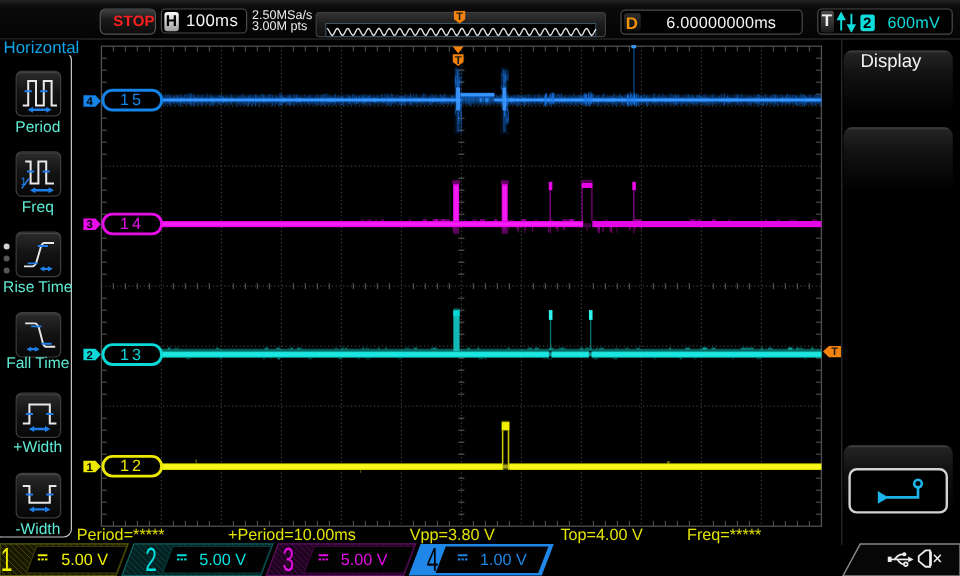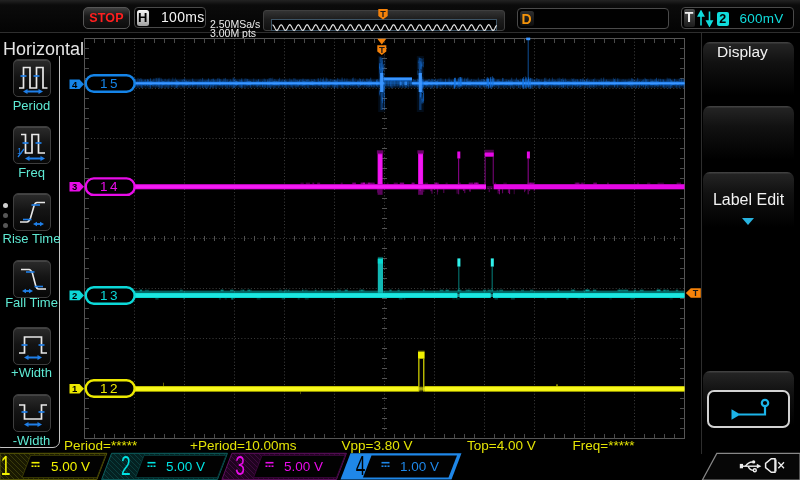--- a/index.html
+++ b/index.html
@@ -8,30 +8,30 @@
 
 
 #topbar { position:absolute; left:0; top:0; width:800px; height:33px;
   background:linear-gradient(180deg,#232323 0,#0b0b0b 5px,#040404 100%);
   border-bottom:1px solid #2e2e2e; }
 #logo { position:absolute; left:4px; top:5px; font-family:"Liberation Serif",serif;
   font-weight:bold; font-size:23.5px; color:#e9c117; letter-spacing:-0.6px; }
 #stopbtn { position:absolute; left:83px; top:6.5px; width:47px; height:22px;
   border-radius:5px; background:linear-gradient(180deg,#404040,#1a1a1a 40%,#0c0c0c);
   border:1px solid #565656; color:#ff1f1f; font-weight:bold; font-size:12.5px;
-  text-align:center; line-height:21px; letter-spacing:0.2px; }
+  text-align:right; line-height:21px; letter-spacing:0.2px; }
 #hblk { position:absolute; left:134px; top:7px; width:71.5px; height:21px;
   background:#010101; border:1px solid #4a4a4a; border-radius:4px; }
 #hblk .hbox { position:absolute; left:1.5px; top:1.5px; bottom:1.5px; width:12.5px;
   background:linear-gradient(180deg,#f8f8f8,#9f9f9f); border-radius:2.5px;
   color:#000; font-weight:bold; font-size:13px; text-align:center; line-height:16px; }
 #hblk .hval { position:absolute; left:14px; right:0; top:0; bottom:0; color:#f4f4f4;
-  font-size:14px; text-align:right; line-height:19.5px; letter-spacing:0.3px; }
+  font-size:14px; text-align:center; line-height:19.5px; letter-spacing:0.3px; }
 #srate { position:absolute; left:210px; top:9px; color:#ececec; font-size:10.5px;
-  line-height:8.7px; letter-spacing:0;margin-top:11px; }
+  line-height:8.7px; letter-spacing:0; }
 #strip { position:absolute; left:263px; top:10px; width:242px; height:21px;
   background:linear-gradient(180deg,#333 0,#1d1d1d 45%,#101010); border:1px solid #3f3f3f;
   border-radius:3px; }
 #stripin { position:absolute; left:7px; top:7.5px; width:226px; height:12px;
   background:#000; border:1px solid #3d5364; }
 #dblk { position:absolute; left:517px; top:8px; width:152px; height:20.5px;
   background:#010101; border:1px solid #4a4a4a; border-radius:4px; }
 #dblk .dbox { position:absolute; left:1.5px; top:1.5px; bottom:1.5px; width:14px;
   background:linear-gradient(180deg,#2e2e2e,#0d0d0d); border-radius:2.5px;
   color:#f5940a; font-weight:bold; font-size:14px; text-align:center; line-height:16px; }
@@ -45,22 +45,22 @@
 #tblk .t2 { position:absolute; left:35px; top:4px; width:11.5px; height:14px;
   background:#10dcdc; border-radius:2px; color:#000; font-weight:bold; font-size:12.5px;
   text-align:center; line-height:14px; }
 #tblk .tv { position:absolute; left:54px; width:51px; top:0; color:#10dcdc; font-size:13.5px;
   text-align:center; line-height:21px; letter-spacing:0.2px; }
 
 
 #lsb { position:absolute; left:0; top:33px; width:63px; height:421px; }
 #lsbborder { position:absolute; left:-6px; top:10px; width:65.5px; height:405px;
   border:1px solid #c4c4c4; border-radius:7px; }
-#lsbtitle { position:absolute; left:0px; top:10px; background:#000; padding:0 1px 0 3px;
-  color:#e5e5e5; font-size:18px; line-height:13px; }
+#lsbtitle { position:absolute; left:0px; top:0; background:#000; padding:0 1px 0 3px;
+  color:#0ea5e9; font-size:14px; line-height:13px; }
 .mbtn { position:absolute; left:13px; width:38px; height:38px; border-radius:5px;
   background:linear-gradient(180deg,#2b2b2b 0,#141414 45%,#070707);
   border:0.5px solid #3e3e3e; box-shadow:inset 0 1px 0 #444; }
 .mlab { position:absolute; left:0px; width:63px; text-align:center; color:#5eead4;
   font-size:13px; white-space:nowrap; }
 .dot { position:absolute; left:2.5px; width:5px; height:5px; border-radius:50%; }
 
 
 #rsbline { position:absolute; left:701px; top:33px; width:1px; height:421px; background:#2d2d2d; }
 .ritem { position:absolute; left:703px; width:91px; border-radius:7px;
@@ -85,20 +85,21 @@
         <div id="stripin"><svg width="226" height="12" viewBox="0 0 226 12">
             <polyline points="0.5,2.70 1.4,3.30 2.3,4.85 3.2,6.70 4.1,8.11 5.0,8.48 5.9,7.66 6.8,5.99 7.7,4.17 8.6,2.93 9.5,2.79 10.4,3.82 11.3,5.57 12.2,7.34 13.1,8.39 14.0,8.29 14.9,7.08 15.8,5.26 16.7,3.58 17.6,2.73 18.5,3.07 19.4,4.45 20.3,6.30 21.2,7.87 22.1,8.50 23.0,7.93 23.9,6.41 24.8,4.55 25.7,3.12 26.6,2.72 27.5,3.50 28.4,5.15 29.3,6.99 30.2,8.25 31.1,8.42 32.0,7.43 32.9,5.68 33.8,3.90 34.7,2.82 35.6,2.89 36.5,4.07 37.4,5.89 38.3,7.58 39.2,8.46 40.1,8.16 41.0,6.80 41.9,4.95 42.8,3.36 43.7,2.70 44.6,3.24 45.5,4.74 46.4,6.61 47.3,8.05 48.2,8.49 49.1,7.73 50.0,6.10 50.9,4.26 51.8,2.97 52.7,2.77 53.6,3.73 54.5,5.47 55.4,7.26 56.3,8.36 57.2,8.33 58.1,7.17 59.0,5.36 59.9,3.65 60.8,2.75 61.7,3.02 62.6,4.35 63.5,6.20 64.4,7.80 65.3,8.50 66.2,7.99 67.1,6.51 68.0,4.64 68.9,3.18 69.8,2.71 70.7,3.43 71.6,5.05 72.5,6.90 73.4,8.21 74.3,8.44 75.2,7.51 76.1,5.78 77.0,3.99 77.9,2.85 78.8,2.85 79.7,3.99 80.6,5.78 81.5,7.51 82.4,8.44 83.3,8.21 84.2,6.90 85.1,5.05 86.0,3.43 86.9,2.71 87.8,3.18 88.7,4.64 89.6,6.51 90.5,7.99 91.4,8.50 92.3,7.80 93.2,6.20 94.1,4.35 95.0,3.02 95.9,2.75 96.8,3.65 97.7,5.36 98.6,7.17 99.5,8.33 100.4,8.36 101.3,7.26 102.2,5.47 103.1,3.73 104.0,2.77 104.9,2.97 105.8,4.26 106.7,6.10 107.6,7.73 108.5,8.49 109.4,8.05 110.3,6.61 111.2,4.74 112.1,3.24 113.0,2.70 113.9,3.36 114.8,4.95 115.7,6.80 116.6,8.16 117.5,8.46 118.4,7.58 119.3,5.89 120.2,4.07 121.1,2.89 122.0,2.82 122.9,3.90 123.8,5.68 124.7,7.43 125.6,8.42 126.5,8.25 127.4,6.99 128.3,5.15 129.2,3.50 130.1,2.72 131.0,3.12 131.9,4.55 132.8,6.41 133.7,7.93 134.6,8.50 135.5,7.87 136.4,6.30 137.3,4.45 138.2,3.07 139.1,2.73 140.0,3.58 140.9,5.26 141.8,7.08 142.7,8.29 143.6,8.39 144.5,7.34 145.4,5.57 146.3,3.82 147.2,2.79 148.1,2.93 149.0,4.17 149.9,5.99 150.8,7.66 151.7,8.48 152.6,8.11 153.5,6.70 154.4,4.85 155.3,3.30 156.2,2.70 157.1,3.30 158.0,4.85 158.9,6.70 159.8,8.11 160.7,8.48 161.6,7.66 162.5,5.99 163.4,4.17 164.3,2.93 165.2,2.79 166.1,3.82 167.0,5.57 167.9,7.34 168.8,8.39 169.7,8.29 170.6,7.08 171.5,5.26 172.4,3.58 173.3,2.73 174.2,3.07 175.1,4.45 176.0,6.30 176.9,7.87 177.8,8.50 178.7,7.93 179.6,6.41 180.5,4.55 181.4,3.12 182.3,2.72 183.2,3.50 184.1,5.15 185.0,6.99 185.9,8.25 186.8,8.42 187.7,7.43 188.6,5.68 189.5,3.90 190.4,2.82 191.3,2.89 192.2,4.07 193.1,5.89 194.0,7.58 194.9,8.46 195.8,8.16 196.7,6.80 197.6,4.95 198.5,3.36 199.4,2.70 200.3,3.24 201.2,4.74 202.1,6.61 203.0,8.05 203.9,8.49 204.8,7.73 205.7,6.10 206.6,4.26 207.5,2.97 208.4,2.77 209.3,3.73 210.2,5.47 211.1,7.26 212.0,8.36 212.9,8.33 213.8,7.17 214.7,5.36 215.6,3.65 216.5,2.75 217.4,3.02 218.3,4.35 219.2,6.20 220.1,7.80 221.0,8.50 221.9,7.99 222.8,6.51 223.7,4.64 224.6,3.18" fill="none" stroke="#e2e2e2" stroke-width="1.15"></polyline>
           </svg></div>
       </div>
   <svg width="14" height="11" viewBox="0 0 14 11" style="position:absolute;left:376px;top:8.5px">
         <polygon points="2.3,0 11.7,0 11.7,7 7,10.5 2.3,7" fill="#f5820a"></polygon>
         <text x="7" y="8" fill="#1a1a1a" font-size="9" font-weight="bold" text-anchor="middle" font-family="Liberation Sans">T</text>
       </svg>
   <div id="dblk">
         <div class="dbox">D</div>
+        <div class="dval">6.00000000ms</div>
       </div>
   <div id="tblk">
         <div class="tbox">T</div>
     <svg width="20" height="17" viewBox="0 0 20 17" style="position:absolute;left:15px;top:2.5px">
       <g stroke="#10dcdc" stroke-width="1.6" fill="#10dcdc">
       <line x1="4" y1="15.5" x2="4" y2="4"></line>
             <polygon points="1.4,6 4,1.2 6.6,6"></polygon>
       <line x1="12.5" y1="1.5" x2="12.5" y2="13"></line>
             <polygon points="9.9,11 12.5,15.8 15.1,11"></polygon>
       </g>
@@ -184,26 +185,20 @@
           <polygon points="28,29.5 23.5,27 23.5,32" fill="#1f7fe8"></polygon>
         </svg></div>
   <div class="mlab" style="top:400px">-Width</div>
 </div>
 
 <div id="rsbline"></div>
 <div class="ritem" style="top:41.5px;height:59px">
   <div class="rtitle">Display</div>
 </div>
 <div class="ritem" style="top:106px;height:60px">
-</div>
-<div class="ritem" style="top:171.5px;height:61.5px">
-  <div style="position:absolute;top:19px;width:100%;text-align:center;color:#f2f2f2;font-size:16px">Label Edit</div>
-  <div style="position:absolute;left:50%;margin-left:-6.5px;top:46.5px;width:0;height:0;
-    border-left:6.5px solid transparent;border-right:6.5px solid transparent;
-    border-top:7px solid #28b4e0"></div>
 </div>
 <div class="ritem" style="top:370.5px;height:61px">
   <div class="rbox" style="top:19px;height:38px;border-radius:7px">
     <svg width="83" height="34" viewBox="0 0 83 34">
       <circle cx="56" cy="11" r="3.2" fill="none" stroke="#1cb4e8" stroke-width="2.2"></circle>
       <path d="M56,14 L56,22.5 L30,22.5" fill="none" stroke="#1cb4e8" stroke-width="2.2"></path>
       <polygon points="31.5,22.5 22.5,17.2 22.5,27.8" fill="#1cb4e8" stroke="none"></polygon>
     </svg>
   </div>
 </div>

